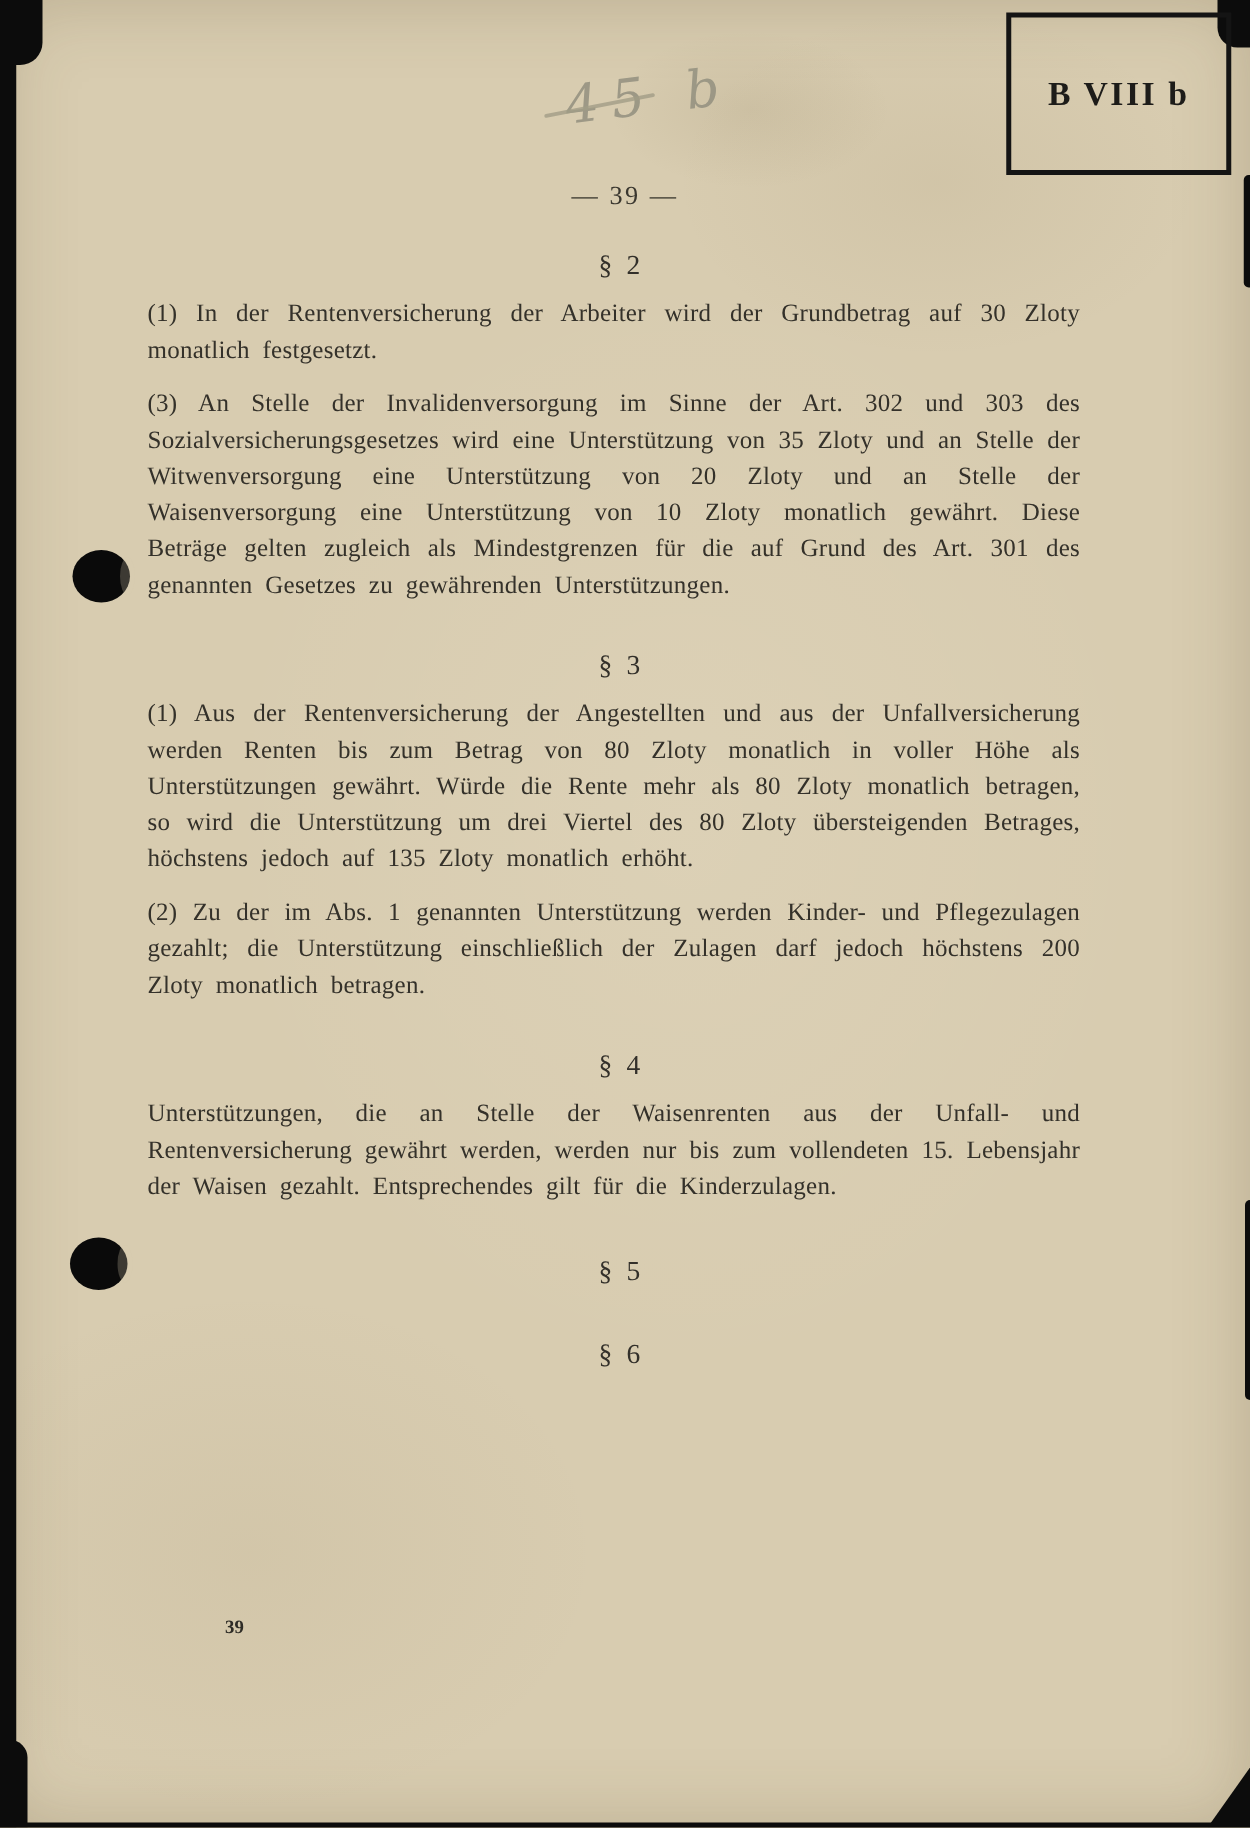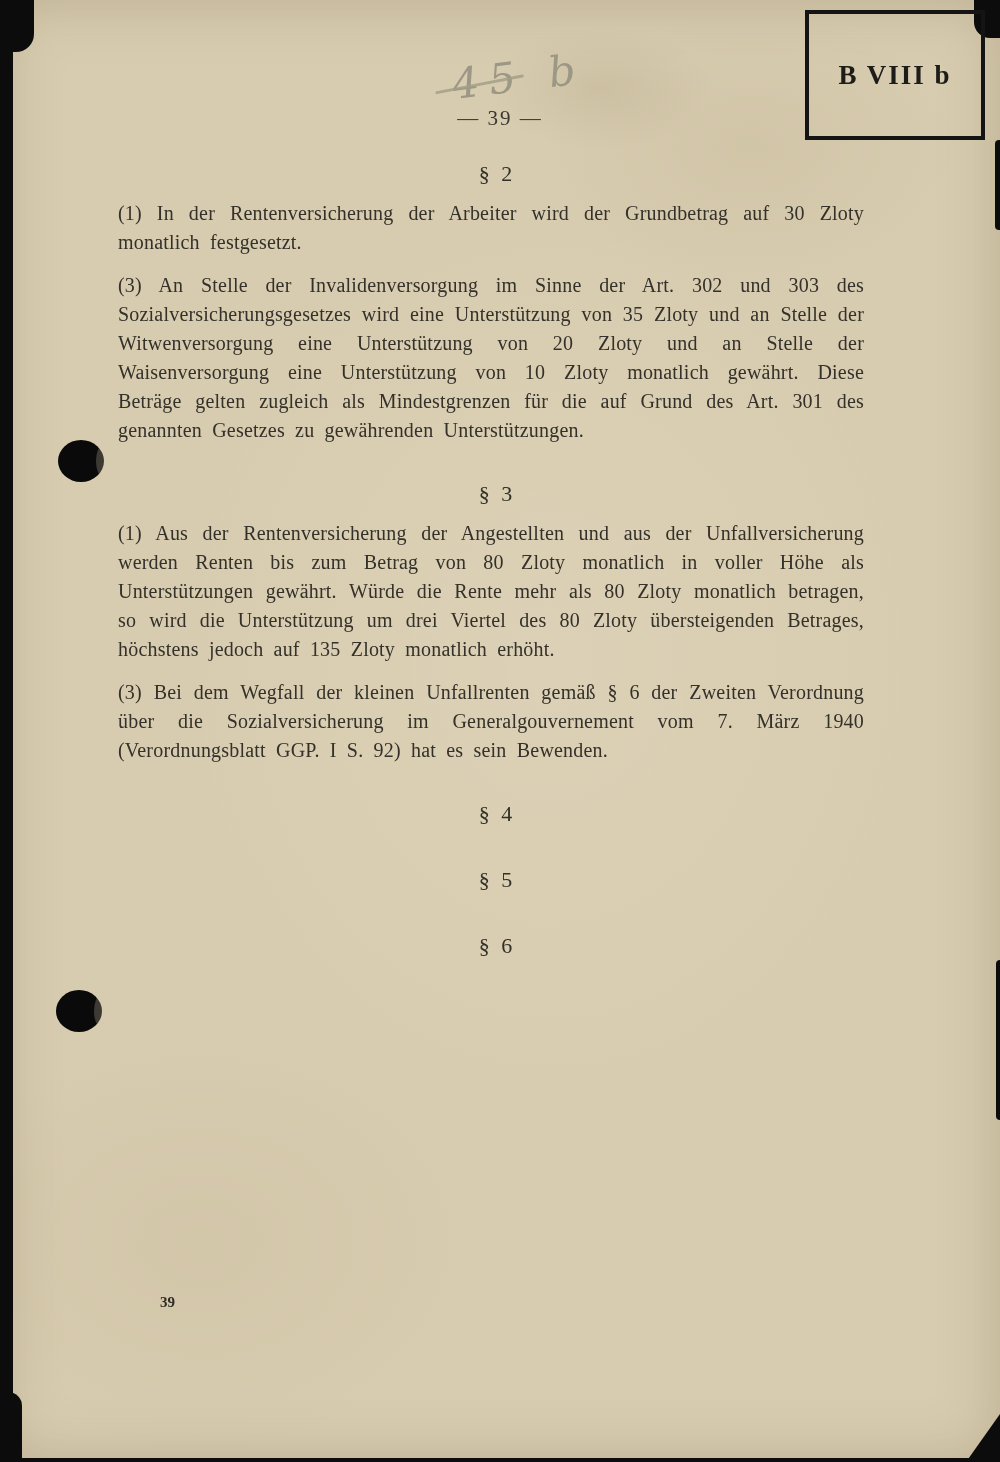--- a/index.html
+++ b/index.html
@@ -58,21 +58,21 @@
     opacity:0.85;
   }
   .handwritten::after{
     content:"";position:absolute;left:-18px;top:26px;width:90px;height:3px;
     background:#99957f;transform:rotate(-4deg);border-radius:2px;opacity:.8;
   }
 
   .page-number-top{
     padding-top:106px;
     text-align:center;
-    font-size:21px;letter-spacing:2px;color:#3a372f;
+    font-size:21px;letter-spacing:2px;color:#3a372f;margin-top:38px;
   }
 
   .content{
     padding:0 124px 0 118px;
   }
   .sec-heading{
     text-align:center;
     font-size:22px;font-weight:normal;
     margin:30px 0 12px 0;
     letter-spacing:3px;
@@ -82,21 +82,21 @@
     margin:0 12px 14px 0;
     font-size:20px;line-height:29px;
     text-align:justify;
     word-spacing:5px;
     letter-spacing:0.2px;
   }
   .sp-4{margin-top:36px;}
   .sp-5{margin-top:40px;}
 
   .page-number-bottom{
-    position:absolute;left:160px;top:1294px;
+    position:absolute;left:180px;top:1294px;
     font-size:15px;font-weight:bold;color:#2e2c26;
   }
 </style>
 </head>
 <body>
 
 <div class="page">
 
   <div class="edge edge-left"></div>
   <div class="edge edge-left-top"></div>
@@ -119,23 +119,24 @@
   <div class="page-number-top">— 39 —</div>
 
   <div class="content">
 
     <h2 class="sec-heading">§ 2</h2>
     <p>(1) In der Rentenversicherung der Arbeiter wird der Grundbetrag auf 30 Zloty monatlich festgesetzt.</p>
     <p>(3) An Stelle der Invalidenversorgung im Sinne der Art. 302 und 303 des Sozialversicherungsgesetzes wird eine Unterstützung von 35 Zloty und an Stelle der Witwenversorgung eine Unterstützung von 20 Zloty und an Stelle der Waisenversorgung eine Unterstützung von 10 Zloty monatlich gewährt. Diese Beträge gelten zugleich als Mindestgrenzen für die auf Grund des Art. 301 des genannten Gesetzes zu gewährenden Unterstützungen.</p>
 
     <h2 class="sec-heading sp-4">§ 3</h2>
     <p>(1) Aus der Rentenversicherung der Angestellten und aus der Unfallversicherung werden Renten bis zum Betrag von 80 Zloty monatlich in voller Höhe als Unterstützungen gewährt. Würde die Rente mehr als 80 Zloty monatlich betragen, so wird die Unterstützung um drei Viertel des 80 Zloty übersteigenden Betrages, höchstens jedoch auf 135 Zloty monatlich erhöht.</p>
-    <p>(3) Bei dem Wegfall der kleinen Unfallrenten gemäß § 6 der Zweiten Verordnung über die Sozialversicherung im Generalgouvernement vom 7. März 1940 (Verordnungsblatt GGP. I S. 92) hat es sein Bewenden.</p>
+    <p>(2) Zu der im Abs. 1 genannten Unterstützung werden Kinder- und Pflegezulagen gezahlt; die Unterstützung einschließlich der Zulagen darf jedoch höchstens 200 Zloty monatlich betragen.</p>
 
     <h2 class="sec-heading sp-4">§ 4</h2>
+    <p>Unterstützungen, die an Stelle der Waisenrenten aus der Unfall- und Rentenversicherung gewährt werden, werden nur bis zum vollendeten 15. Lebensjahr der Waisen gezahlt. Entsprechendes gilt für die Kinderzulagen.</p>
 
     <h2 class="sec-heading sp-5">§ 5</h2>
 
     <h2 class="sec-heading sp-5">§ 6</h2>
 
   </div>
 
   <div class="page-number-bottom">39</div>
 
 </div>

